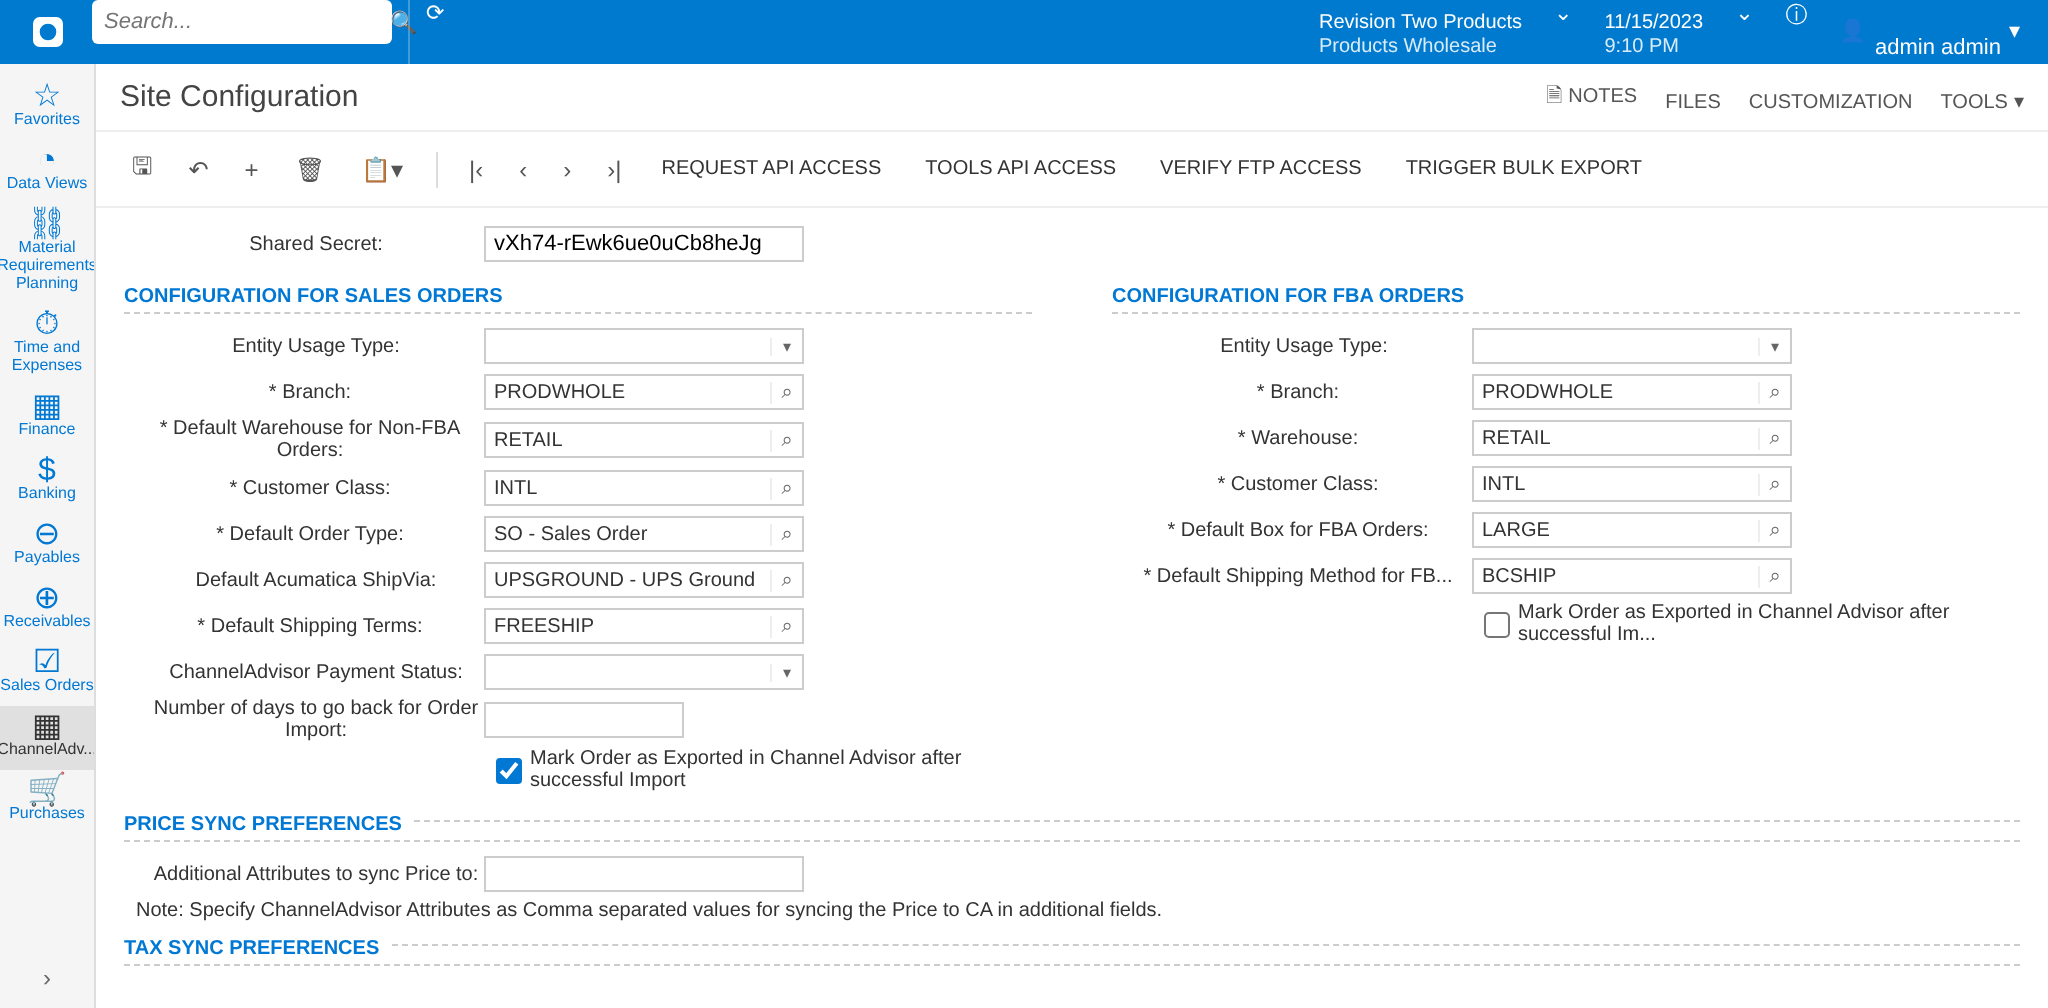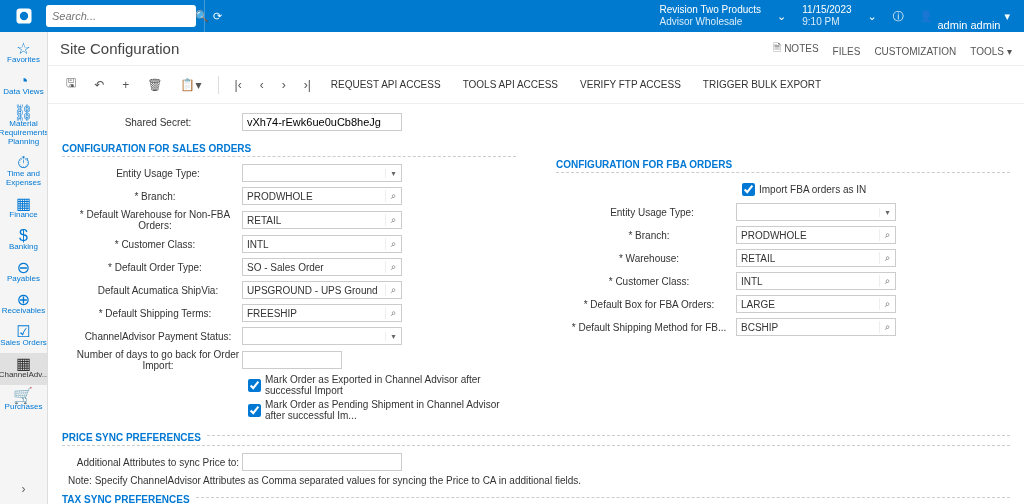--- a/index.html
+++ b/index.html
@@ -1,17 +1,17 @@
 <!DOCTYPE html>
 <html><head>
 <meta charset="utf-8">
 <style>
 * { box-sizing: border-box; margin: 0; padding: 0; font-family: Arial, sans-serif; }
 body { font-size: 11px; color: #333; overflow: hidden; }
-.topbar { background: #007ACE; height: 32px; display: flex; align-items: center; padding: 0 6px; color: #fff; }
+.topbar { background: #007ACE; height: 32px; display: flex; align-items: flex-start; padding: 0 6px; color: #fff; }
 .logo-box { width: 36px; height: 32px; display: flex; align-items: center; justify-content: center; }
 .logo-box svg { width: 20px; height: 20px; }
 .search-wrap { background: #fff; border-radius: 3px; display: flex; align-items: center; width: 150px; height: 22px; padding: 0 6px; margin-left: 4px; }
 .search-wrap input { border: none; outline: none; font-size: 11px; flex: 1; font-style: italic; color: #666; }
 .search-wrap .sicon { color: #555; }
 .vsep { width: 1px; height: 32px; background: rgba(255,255,255,0.25); margin: 0 8px; }
 .topbar .refresh { color: #fff; cursor: pointer; }
 .top-spacer { flex: 1; }
 .company-box, .date-box { display: flex; flex-direction: column; justify-content: center; padding: 0 8px; height: 36px; font-size: 10px; line-height: 12px; }
 .company-box .l1, .date-box .l1 { font-weight: 400; }
@@ -30,21 +30,21 @@
 .page-header { display: flex; align-items: flex-end; padding: 8px 12px; border-bottom: 1px solid #eee; }
 .page-title { font-size: 15px; color: #444; flex: 1; }
 .phlink { color: #555; font-size: 10px; margin-left: 14px; cursor: pointer; display: flex; align-items: center; gap: 3px; }
 .toolbar { display: flex; align-items: center; padding: 4px 12px; border-bottom: 1px solid #eee; gap: 6px; }
 .tbtn { padding: 4px 6px; cursor: pointer; color: #555; font-size: 12px; }
 .tbtn.text { font-size: 10px; padding: 4px 8px; color: #333; }
 .tsep { width: 1px; height: 18px; background: #ddd; margin: 0 4px; }
 .form-area { padding: 8px 14px 20px; }
 .two-col { display: flex; gap: 40px; }
 .col-left { flex: 1; min-width: 0; }
-.col-right { flex: 1; min-width: 0; margin-top: 16px; }
+.col-right { flex: 1; min-width: 0; }
 .section-header { color: #0078D4; font-size: 10px; font-weight: bold; border-bottom: 1px dashed #ccc; padding-bottom: 2px; margin: 8px 0 6px; }
 .section-header.full { display: flex; align-items: center; }
 .section-header .dash-line { flex: 1; border-bottom: 1px dashed #ccc; margin-left: 6px; position: relative; top: -2px; }
 .form-row { display: flex; align-items: center; margin-bottom: 3px; min-height: 20px; }
 .form-row .flabel { width: 180px; font-size: 10px; color: #333; padding-left: 6px; text-align: center; }
 .form-row .flabel.req::before { content: "* "; color: #333; }
 .form-row .flabel.indent { padding-left: 12px; }
 .form-row .fcontrol { flex: 1; display: flex; align-items: center; }
 .text-input { border: 1px solid #ccc; height: 18px; font-size: 11px; padding: 0 4px; width: 160px; }
 .text-input.wide { width: 160px; }
@@ -69,21 +69,21 @@
   </div>
   <div class="search-wrap">
     <input placeholder="Search..." style="">
     <span class="sicon">🔍</span>
   </div>
   <span class="vsep"></span>
   <span class="refresh">⟳</span>
   <div class="top-spacer"></div>
   <div class="company-box">
     <span class="l1">Revision Two Products</span>
-    <span class="l2">Advisor Wholesale</span>
+    <span class="l2">Products Wholesale</span>
   </div>
   <span class="top-chevron">⌄</span>
   <div class="date-box">
     <span class="l1">11/15/2023</span>
     <span class="l2">9:10 PM</span>
   </div>
   <span class="top-chevron">⌄</span>
   <span class="help-icon">ⓘ</span>
   <div class="user-box">
     <span>👤</span>
@@ -260,90 +260,83 @@
                 <input class="text-input" style="width: 100px;">
               </div>
             </div>
           <div class="form-row">
               <div class="flabel"></div>
               <div class="fcontrol checkbox-row">
                 <input type="checkbox" checked="" style="">
                 <span>Mark Order as Exported in Channel Advisor after successful Import</span>
               </div>
             </div>
+        </div>
+
+        <div class="col-right">
+          <div class="section-header">CONFIGURATION FOR FBA ORDERS</div>
+          <div class="form-row">
+              <div class="flabel indent">Entity Usage Type:</div>
+              <div class="fcontrol">
+                <div class="select-wrap">
+                  <span class="sval"></span>
+                  <span class="sarrow">▾</span>
+                </div>
+              </div>
+            </div>
+          <div class="form-row">
+              <div class="flabel req">Branch:</div>
+              <div class="fcontrol">
+                <div class="select-wrap">
+                  <span class="sval">PRODWHOLE</span>
+                  <span class="ssearch">⌕</span>
+                </div>
+              </div>
+            </div>
+          <div class="form-row">
+              <div class="flabel req">Warehouse:</div>
+              <div class="fcontrol">
+                <div class="select-wrap">
+                  <span class="sval">RETAIL</span>
+                  <span class="ssearch">⌕</span>
+                </div>
+              </div>
+            </div>
+          <div class="form-row">
+              <div class="flabel req">Customer Class:</div>
+              <div class="fcontrol">
+                <div class="select-wrap">
+                  <span class="sval">INTL</span>
+                  <span class="ssearch">⌕</span>
+                </div>
+              </div>
+            </div>
+          <div class="form-row">
+              <div class="flabel req">Default Box for FBA Orders:</div>
+              <div class="fcontrol">
+                <div class="select-wrap">
+                  <span class="sval">LARGE</span>
+                  <span class="ssearch">⌕</span>
+                </div>
+              </div>
+            </div>
+          <div class="form-row">
+              <div class="flabel req">Default Shipping Method for FB...</div>
+              <div class="fcontrol">
+                <div class="select-wrap">
+                  <span class="sval">BCSHIP</span>
+                  <span class="ssearch">⌕</span>
+                </div>
+              </div>
+            </div>
           <div class="form-row">
               <div class="flabel"></div>
               <div class="fcontrol checkbox-row">
-                <input type="checkbox" checked="" style="">
-                <span>Mark Order as Pending Shipment in Channel Advisor after successful Im...</span>
-              </div>
-            </div>
-        </div>
-
-        <div class="col-right">
-          <div class="section-header">CONFIGURATION FOR FBA ORDERS</div>
-          <div class="form-row">
-              <div class="flabel"></div>
-              <div class="fcontrol checkbox-row">
-                <input type="checkbox" checked="" style="">
-                <span>Import FBA orders as IN</span>
-              </div>
-            </div>
-          <div class="form-row">
-              <div class="flabel indent">Entity Usage Type:</div>
-              <div class="fcontrol">
-                <div class="select-wrap">
-                  <span class="sval"></span>
-                  <span class="sarrow">▾</span>
-                </div>
-              </div>
-            </div>
-          <div class="form-row">
-              <div class="flabel req">Branch:</div>
-              <div class="fcontrol">
-                <div class="select-wrap">
-                  <span class="sval">PRODWHOLE</span>
-                  <span class="ssearch">⌕</span>
-                </div>
-              </div>
-            </div>
-          <div class="form-row">
-              <div class="flabel req">Warehouse:</div>
-              <div class="fcontrol">
-                <div class="select-wrap">
-                  <span class="sval">RETAIL</span>
-                  <span class="ssearch">⌕</span>
-                </div>
-              </div>
-            </div>
-          <div class="form-row">
-              <div class="flabel req">Customer Class:</div>
-              <div class="fcontrol">
-                <div class="select-wrap">
-                  <span class="sval">INTL</span>
-                  <span class="ssearch">⌕</span>
-                </div>
-              </div>
-            </div>
-          <div class="form-row">
-              <div class="flabel req">Default Box for FBA Orders:</div>
-              <div class="fcontrol">
-                <div class="select-wrap">
-                  <span class="sval">LARGE</span>
-                  <span class="ssearch">⌕</span>
-                </div>
-              </div>
-            </div>
-          <div class="form-row">
-              <div class="flabel req">Default Shipping Method for FB...</div>
-              <div class="fcontrol">
-                <div class="select-wrap">
-                  <span class="sval">BCSHIP</span>
-                  <span class="ssearch">⌕</span>
-                </div>
+                <input type="checkbox" style="">
+                <span>Mark Order as Exported in Channel Advisor after successful Im...</span>
               </div>
             </div>
         </div>
       </div>
 
       <div class="section-header full">
           <span>PRICE SYNC PREFERENCES</span>
           <span class="dash-line"></span>
         </div>
       <div class="form-row">

